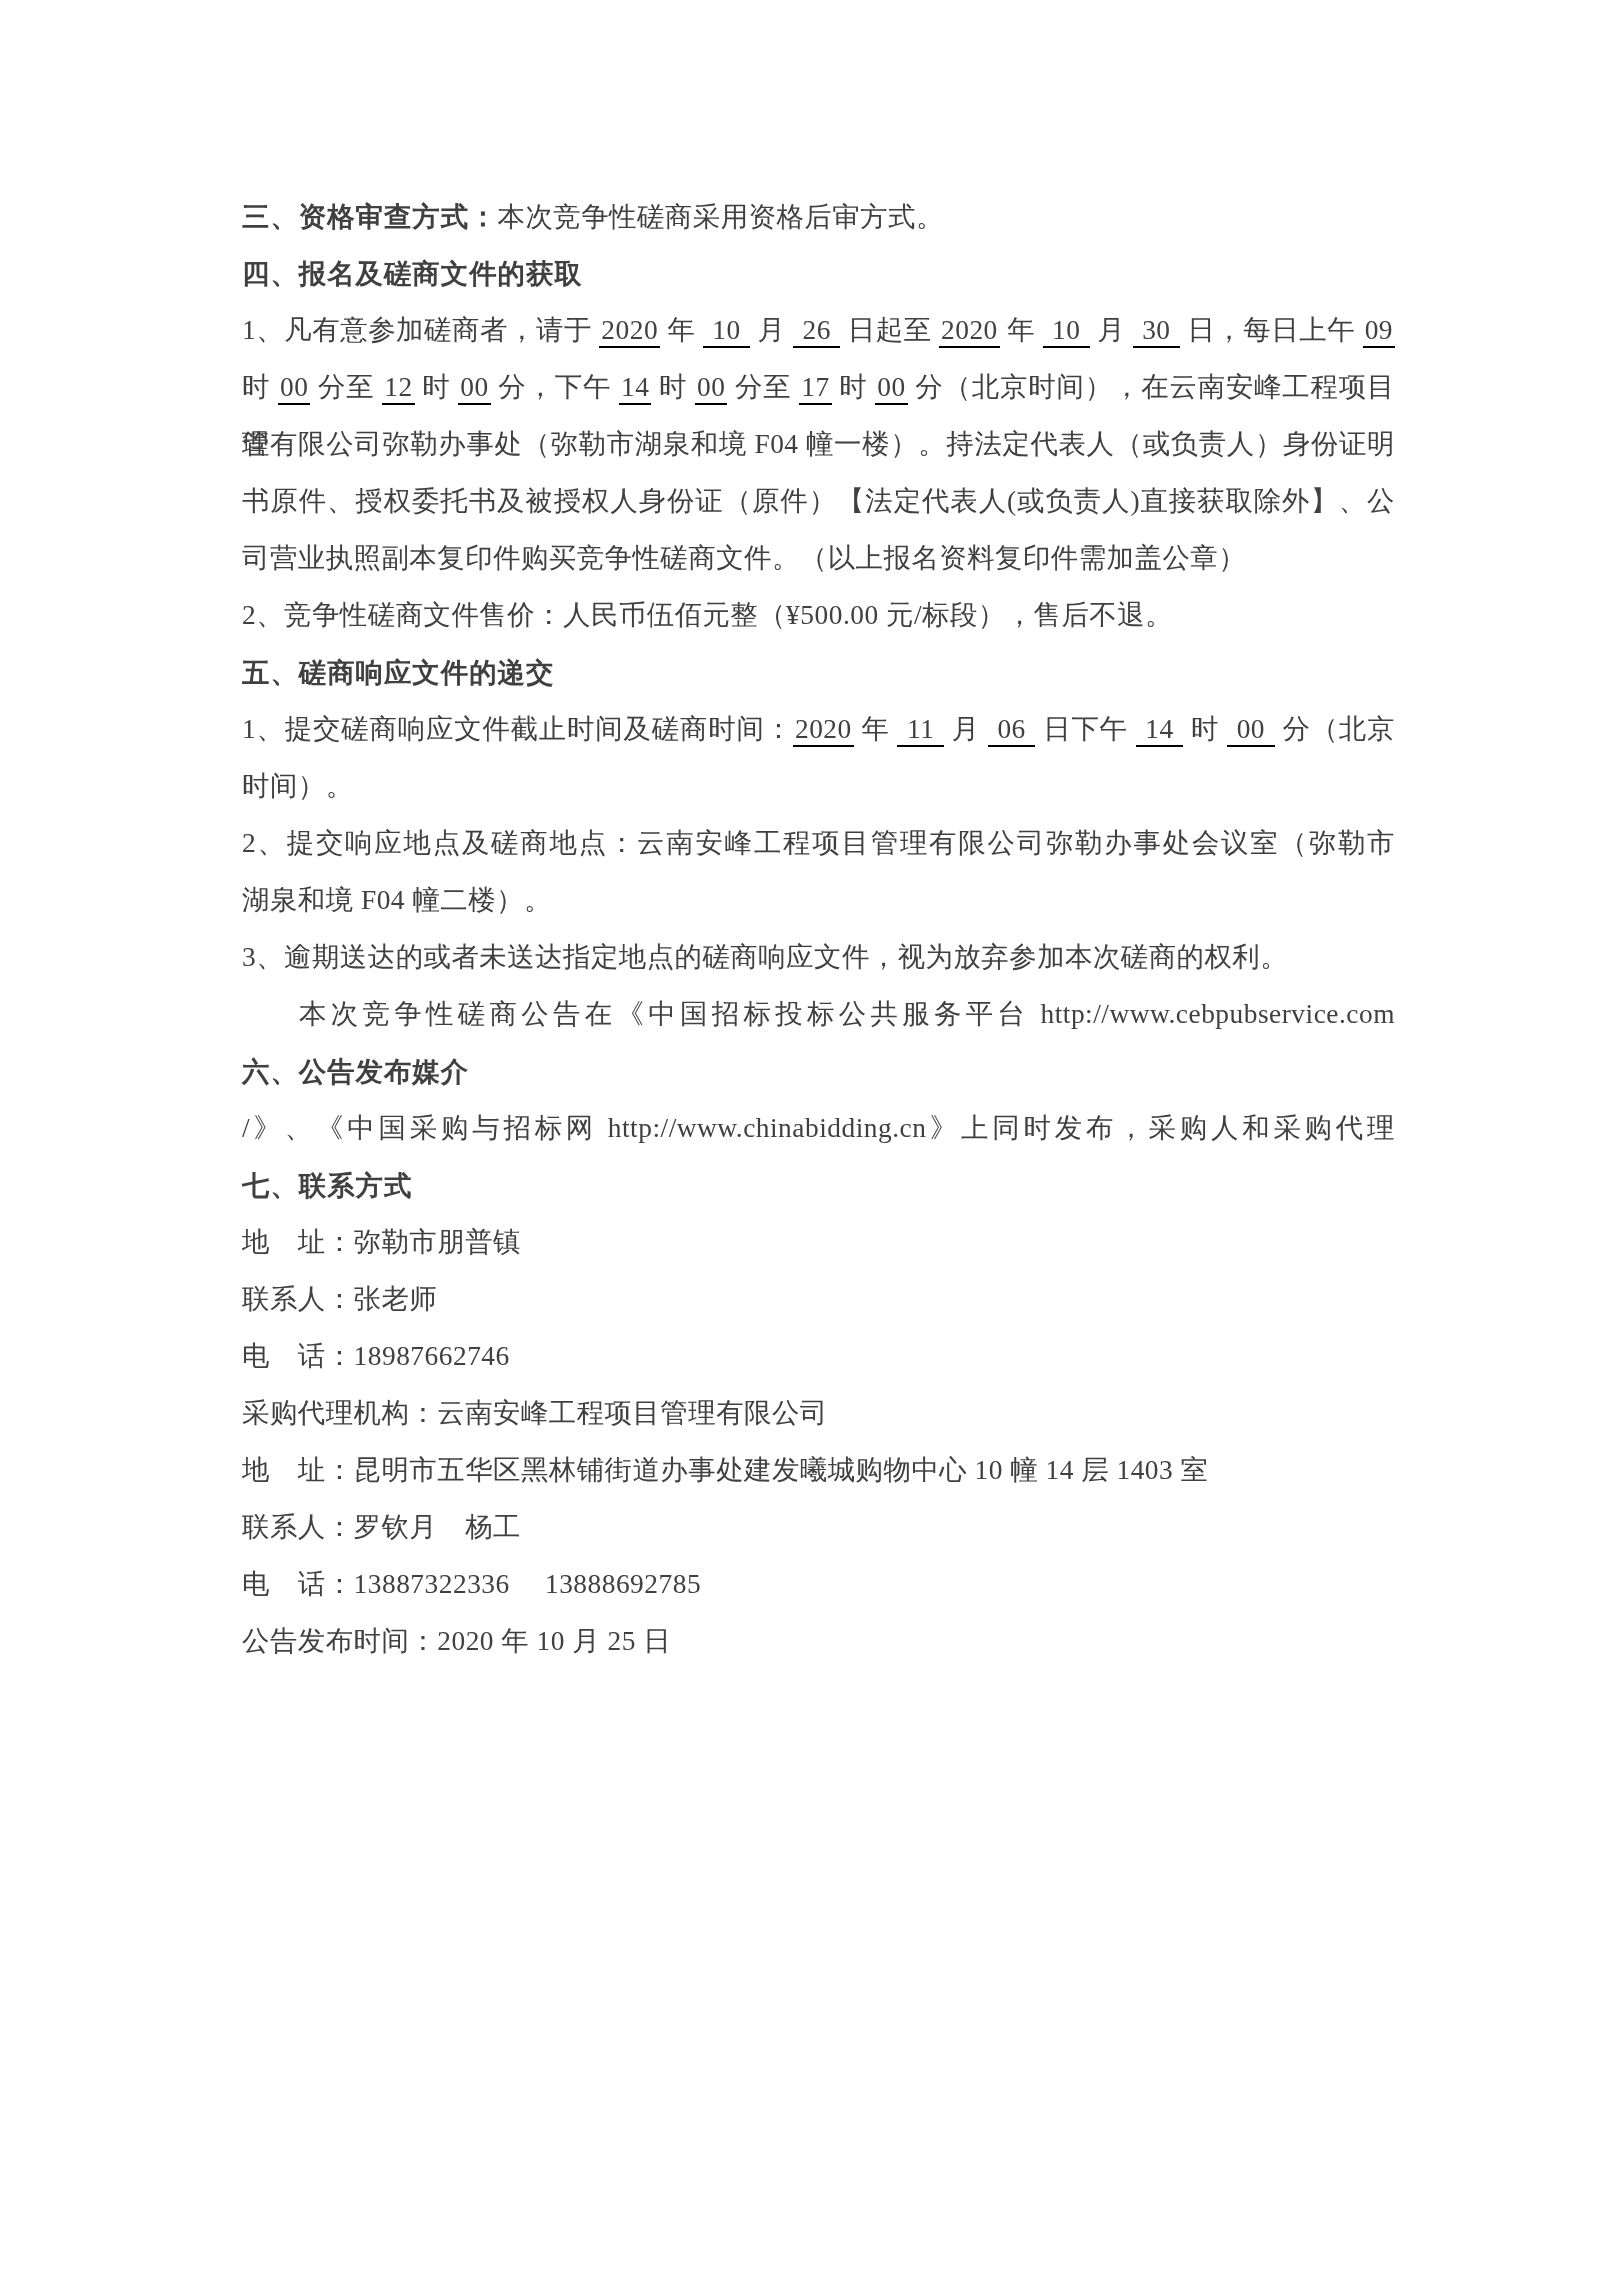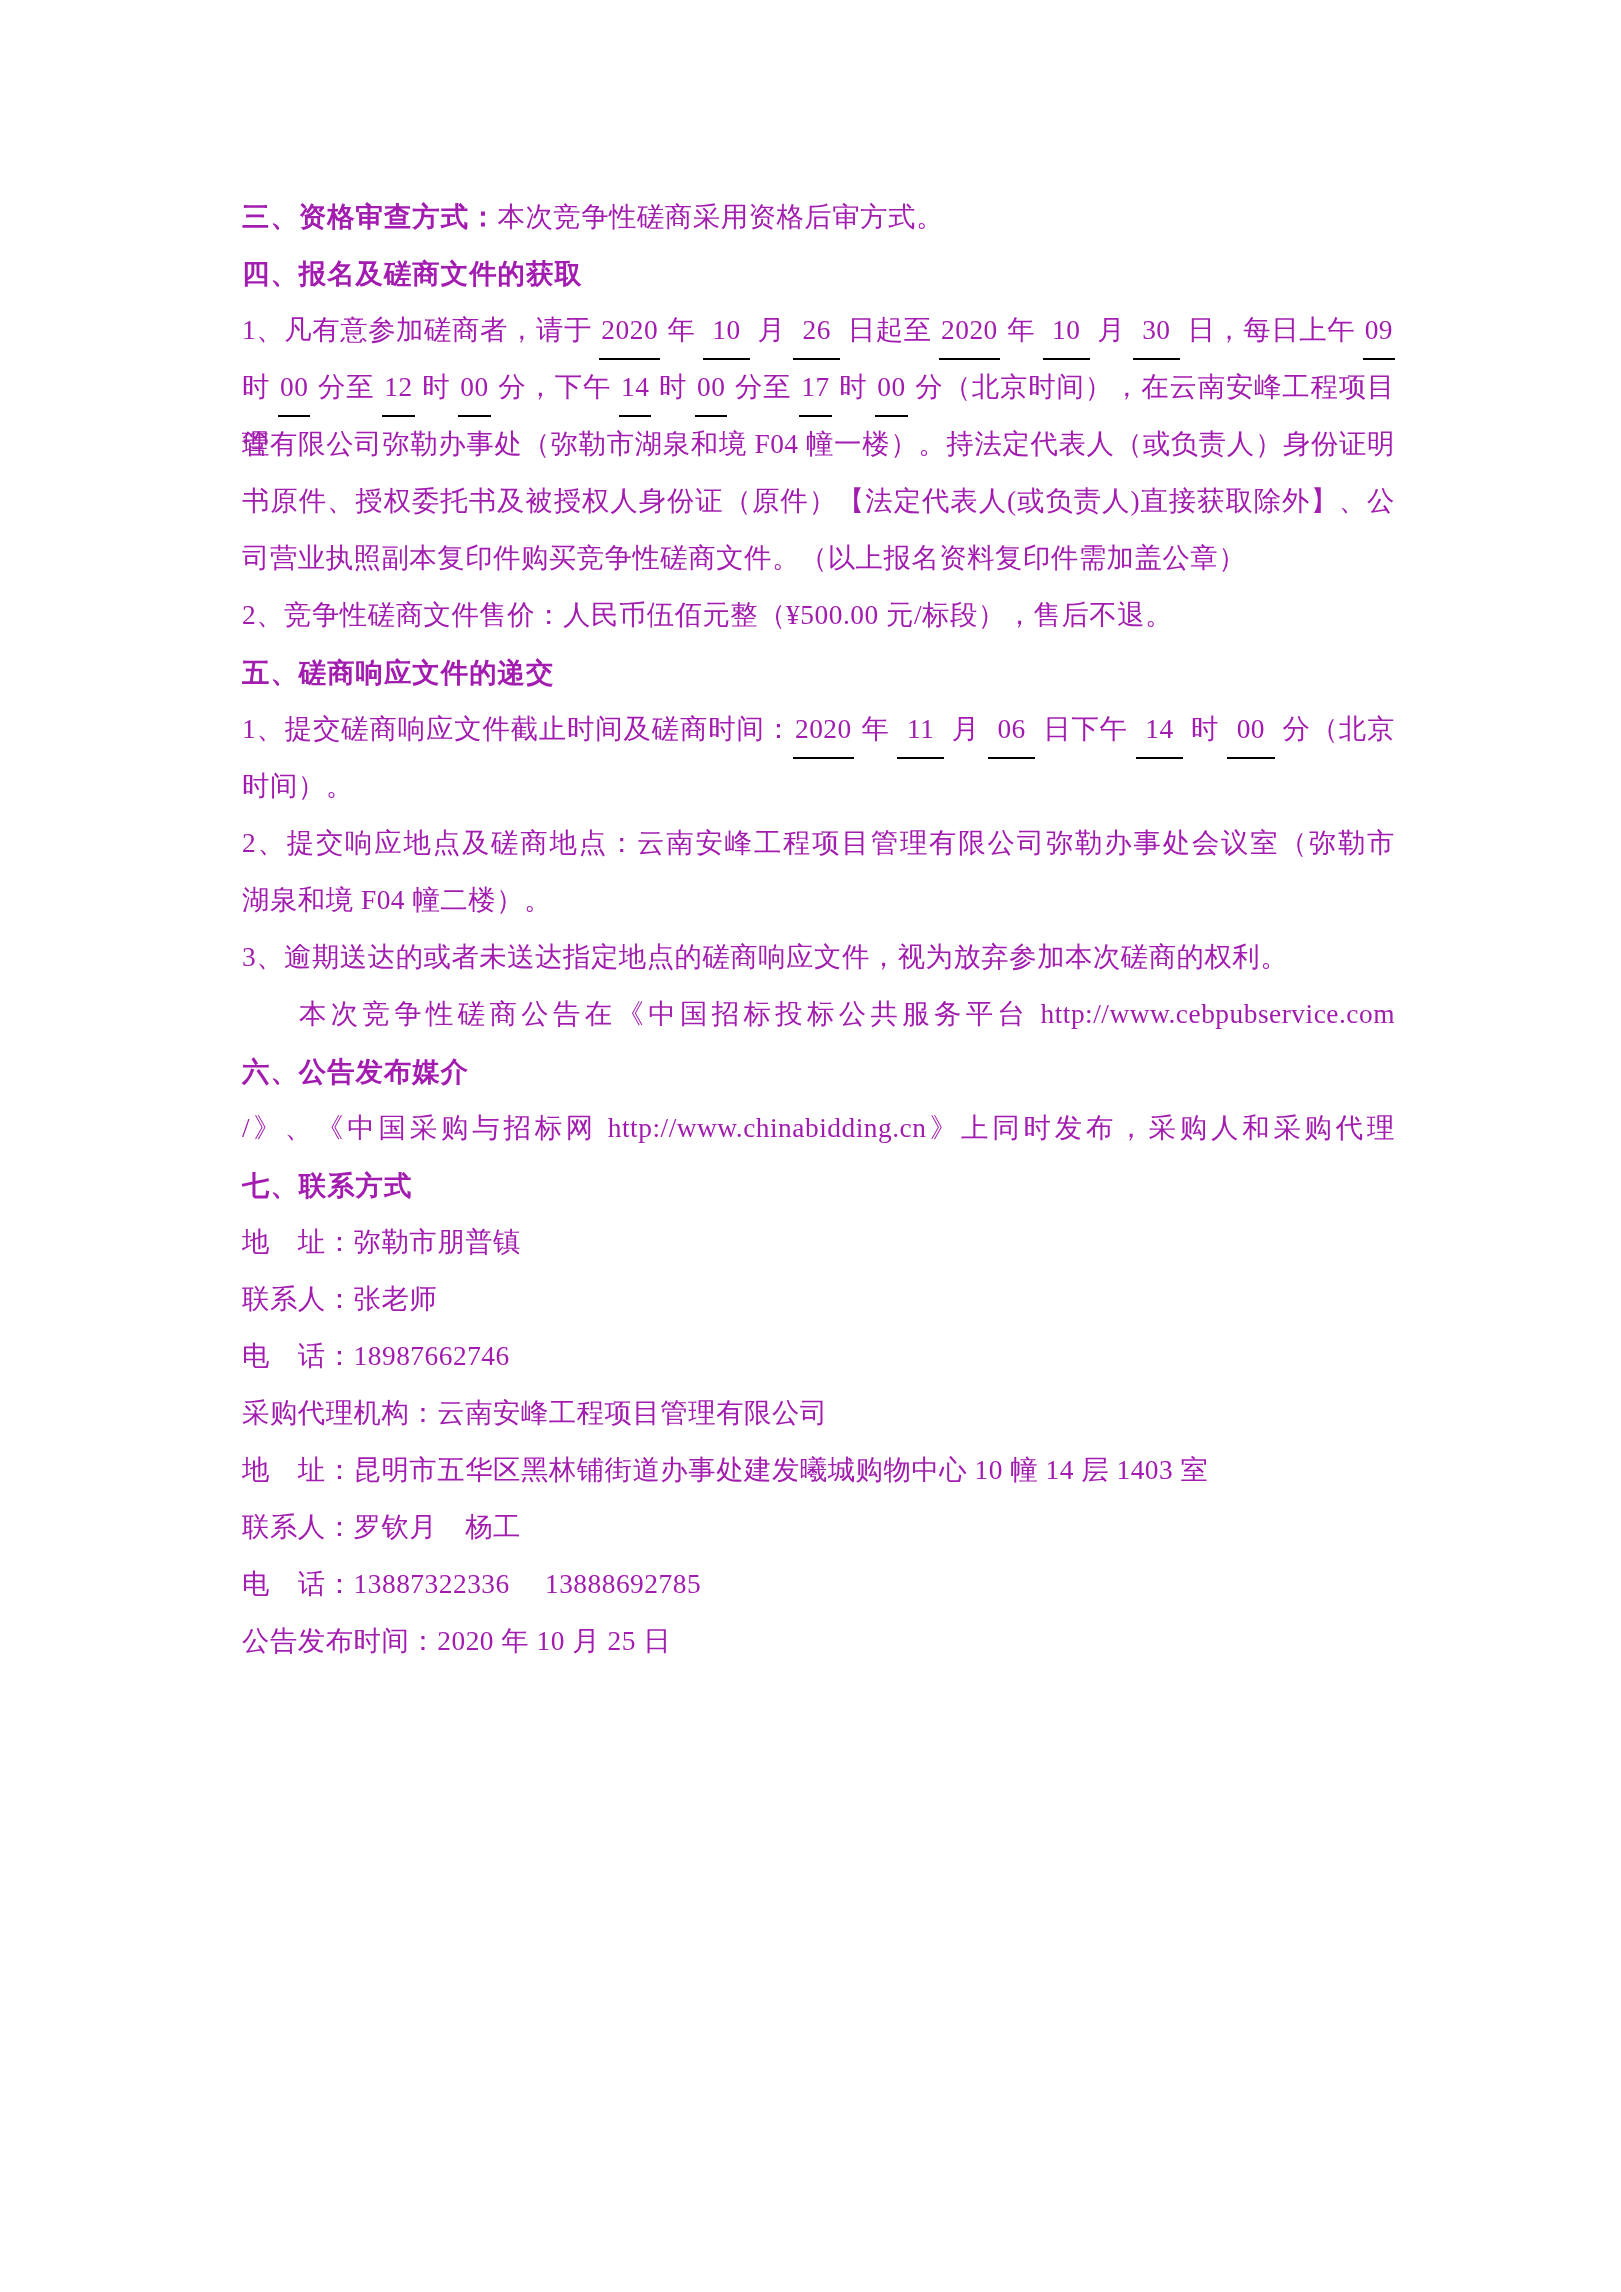--- a/index.html
+++ b/index.html
@@ -5,21 +5,21 @@
   html, body {
     margin: 0;
     padding: 0;
     background: #ffffff;
   }
   .page {
     position: relative;
     width: 1621px;
     height: 2293px;
     background: #ffffff;
-    color: #a21caf;
+    color: #404040;
     font-family: "Liberation Serif", "DejaVu Serif", serif;
     overflow: hidden;
   }
   .content {
     position: absolute;
     left: 242px;
     top: 188px;
     width: 1153px;
   }
   .line {
@@ -37,21 +37,21 @@
   .line.indent {
     padding-left: 57px;
   }
   .b {
     font-weight: 700;
     font-family: "Liberation Sans", "DejaVu Sans", sans-serif;
     letter-spacing: 1px;
   }
   .u {
     border-bottom: 2.9px solid #000000;
-    padding: 0 2px 13px 2px;
+    padding: 0 2px 1px 2px;
   }
 </style>
 </head>
 <body>
 
 <div class="page">
   <div class="content" id="doc-content">
       <div class="line"><span class="b">三、资格审查方式：</span><span>本次竞争性磋商采用资格后审方式。</span></div>
       <div class="line"><span class="b">四、报名及磋商文件的获取</span></div>
       <div class="line justify"><span>1、凡有意参加磋商者，请于 </span><span class="u">2020</span><span> 年 </span><span class="u">&nbsp;10&nbsp;</span><span> 月 </span><span class="u">&nbsp;26&nbsp;</span><span> 日起至 </span><span class="u">2020</span><span> 年 </span><span class="u">&nbsp;10&nbsp;</span><span> 月 </span><span class="u">&nbsp;30&nbsp;</span><span> 日，每日上午 </span><span class="u">09</span></div>

